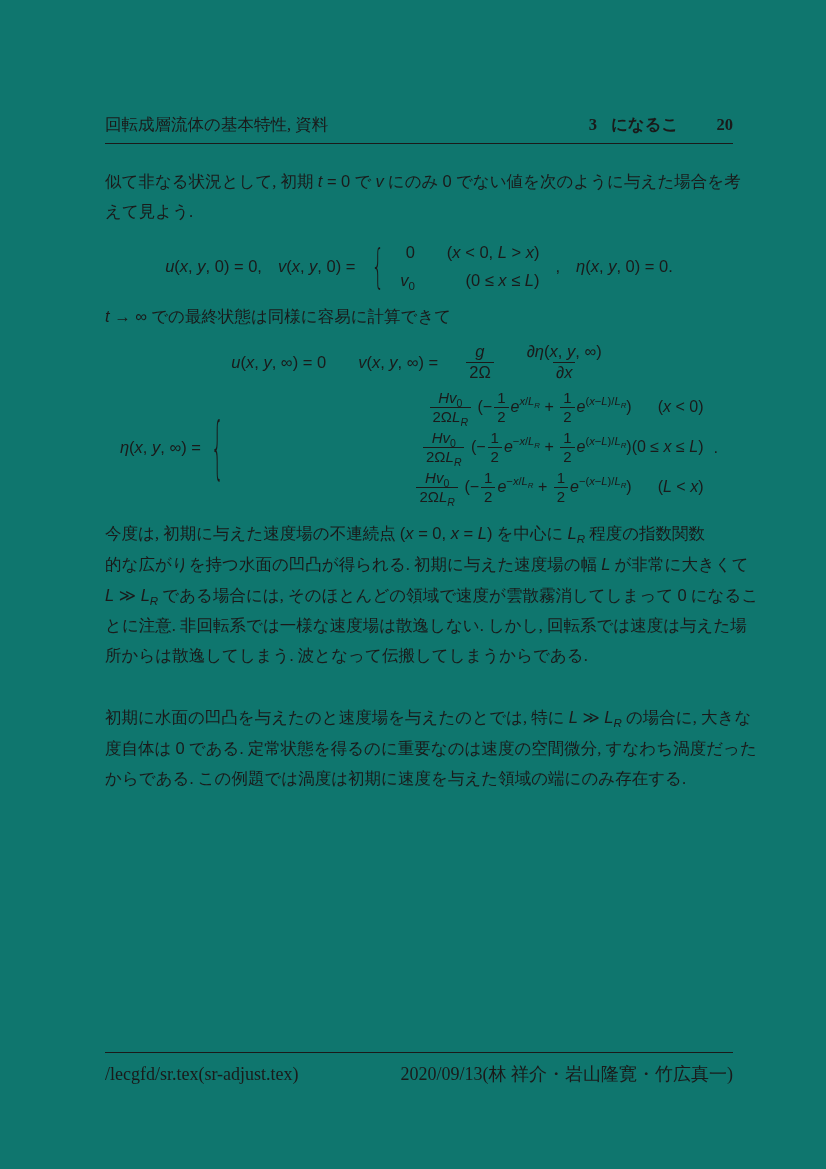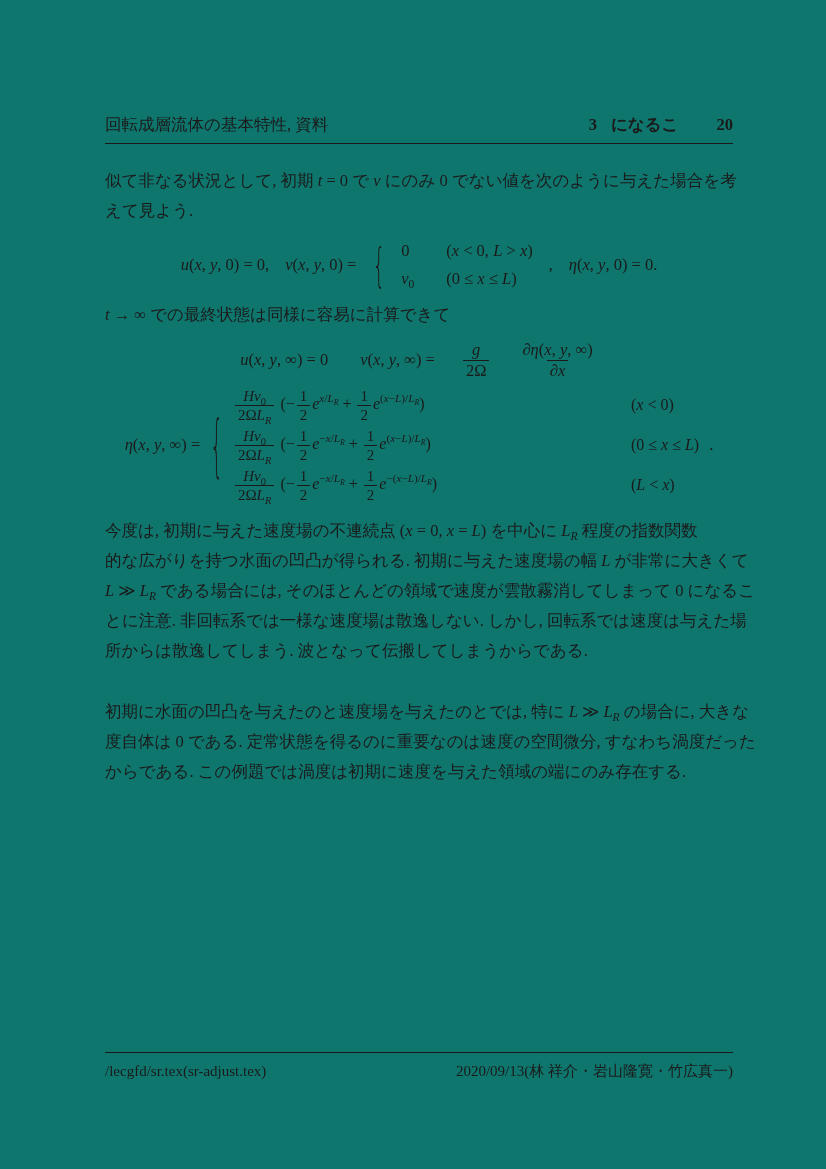--- a/index.html
+++ b/index.html
@@ -14,21 +14,21 @@
                 font-size:16.5px; padding-bottom:7px; }
   .header-right { display:flex; align-items:baseline; font-weight:bold; }
   .header-right .sec-no { margin-right:14px; }
   .header-right .pageno { margin-left:38px; }
   .header-rule { border-bottom:1.6px solid #1a1a1a; }
   
   .content { position:absolute; left:105px; top:166px; width:628px;
              font-size:16.5px; line-height:30px; }
   .line { white-space:nowrap; }
   
-  .math, .m { font-family:Liberation Serif, serif; }
+  .math, .m { font-family:Liberation Sans, sans-serif;text-align:right; }
   i.mi { font-style:italic; }
   sup { font-size:70%; vertical-align:super; line-height:0; }
   sub { font-size:70%; vertical-align:sub; line-height:0; }
   .frac { display:inline-flex; flex-direction:column; align-items:center;
           vertical-align:middle; margin:0 2px; }
   .frac .fnum, .frac .fden { display:block; line-height:1.2; padding:0 3px; white-space:nowrap; }
   .frac .fden { border-top:1px solid #1a1a1a; }
   
   .eq { display:flex; justify-content:center; align-items:center; white-space:nowrap; }
   .eq1 { margin:12px 0 8px; line-height:26px; gap:16px; }
@@ -45,21 +45,21 @@
             font-size:16px; }
   .case-expr .frac { font-size:15px; }
   .case-expr .frac .fden { border-top:0.8px solid #1a1a1a; }
   .eq-tail { align-self:center; }
   .para.d1 { margin-top:8px; }
   .para.d2 { margin-top:31px; }
   
   .footer { position:absolute; left:105px; top:1052px; width:628px; }
   .footer-rule { border-top:1.2px solid #1a1a1a; }
   .footer-row { display:flex; justify-content:space-between; align-items:baseline;
-                font-size:15px; padding-top:9px; }
+                font-size:18px; padding-top:9px; }
 </style>
 </head>
 <body>
 
 <div class="page">
 
   <div class="header">
     <div class="header-row">
       <span>回転成層流体の基本特性, 資料</span>
       <span class="header-right">

